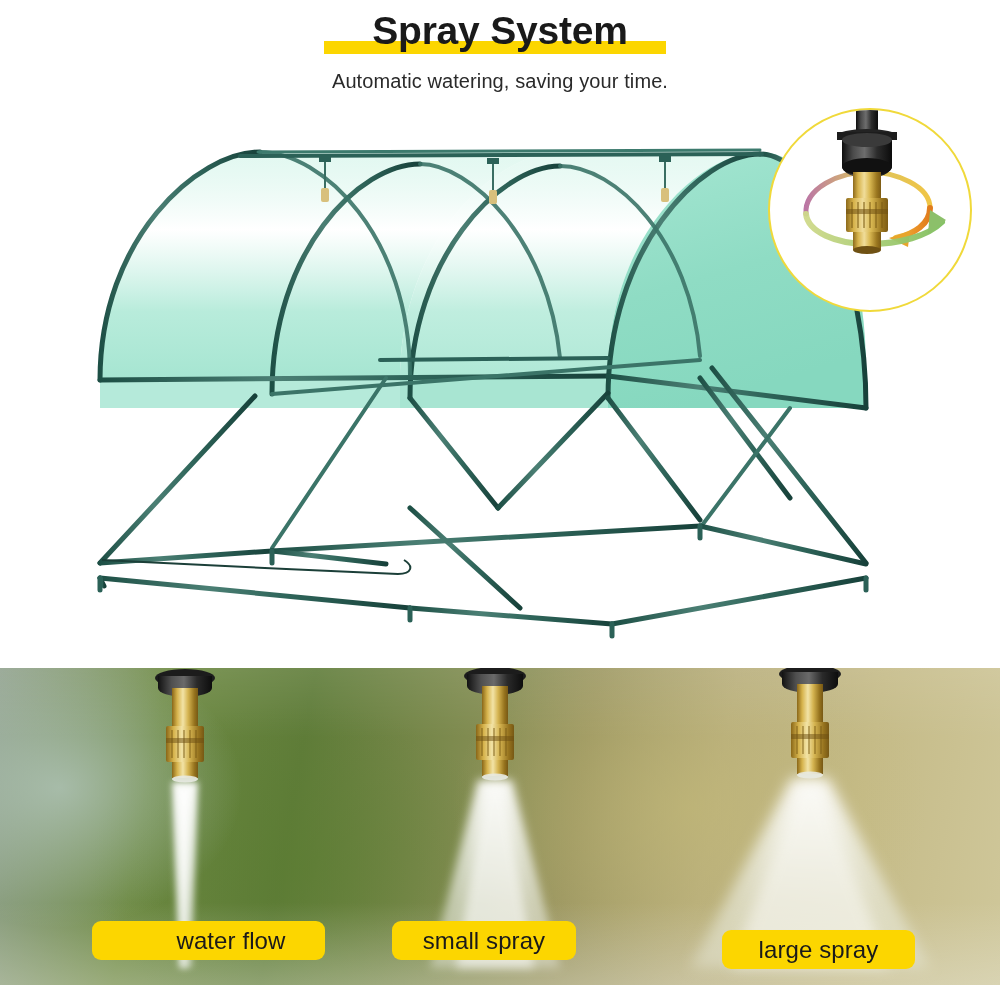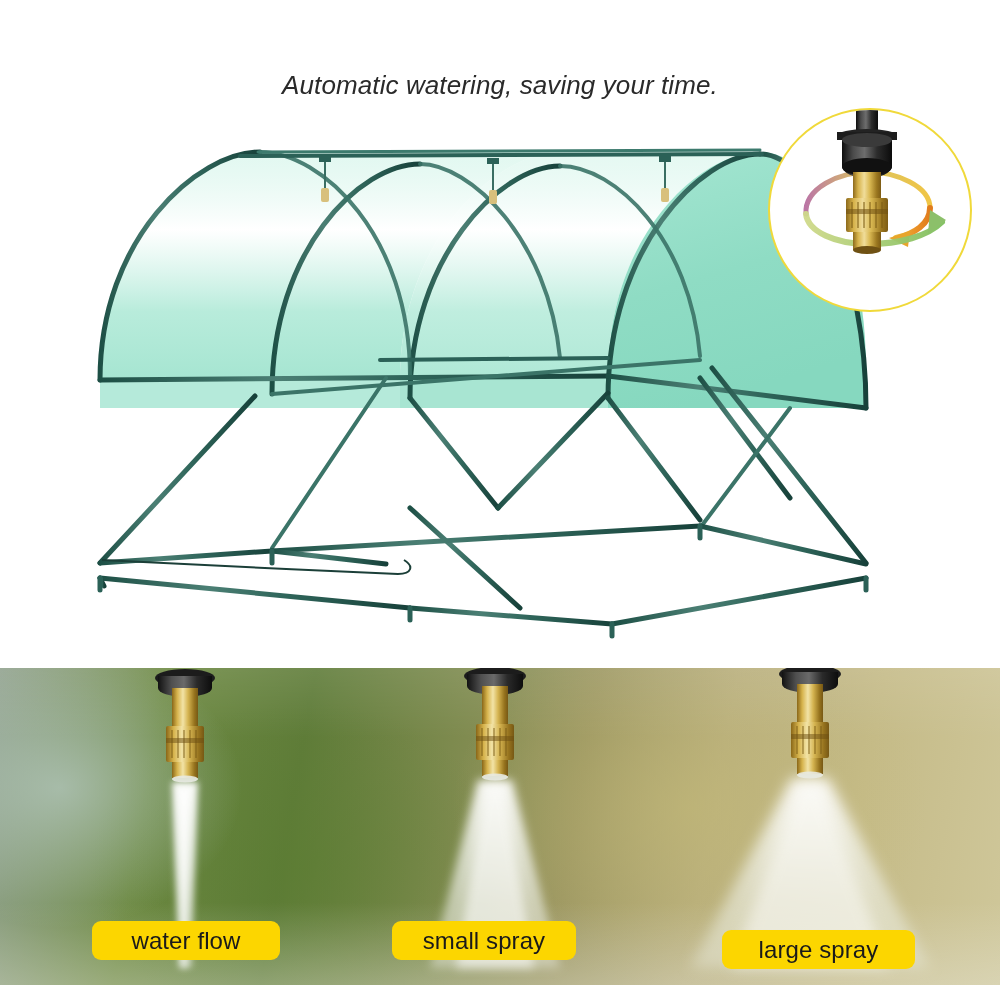--- a/index.html
+++ b/index.html
@@ -11,21 +11,21 @@
   
   #header{position:absolute;left:0;top:0;width:1000px;height:120px;}
 
   #title-wrap{position:absolute;left:0;top:8px;width:1000px;text-align:center;}
   #title-highlight{position:absolute;left:324px;top:33px;width:342px;height:13px;
                    background:#fcd600;}
   #title-text{position:relative;display:inline-block;font-size:39px;font-weight:bold;
               color:#1a1a1a;letter-spacing:-0.2px;line-height:46px;}
 
   #subtitle{position:absolute;left:0;top:70px;width:1000px;text-align:center;
-            font-size:26px;color:#2a2a2a;letter-spacing:0.1px;font-style:italic;}
+            font-size:20px;color:#2a2a2a;letter-spacing:0.1px;}
 
   
   #inset{position:absolute;left:768px;top:108px;width:200px;height:200px;
          border-radius:50%;background:#ffffff;border:2px solid #f0d93a;
          overflow:hidden;z-index:40;}
   #inset-svg{position:absolute;left:0;top:0;}
 
   
   #greenhouse{position:absolute;left:0;top:108px;width:1000px;height:560px;z-index:10;}
 
@@ -49,20 +49,24 @@
         color:#1a1a1a;font-size:24px;letter-spacing:0.1px;z-index:30;}
 
   #bottom-white{position:absolute;left:0;top:985px;width:1000px;height:15px;background:#fff;}
 </style>
 </head>
 <body>
 
 <div id="page">
 
   <div id="header">
+    <div id="title-wrap">
+      <div id="title-highlight"></div>
+      <span id="title-text">Spray System</span>
+    </div>
     <div id="subtitle">Automatic watering, saving your time.</div>
   </div>
 
   <div id="inset">
     <svg id="inset-svg" width="196" height="196" viewBox="0 0 196 196">
       <defs>
         <linearGradient id="brassV" x1="0" y1="0" x2="1" y2="0">
           <stop offset="0%" stop-color="#8d6a1c"></stop>
           <stop offset="18%" stop-color="#d6b24a"></stop>
           <stop offset="40%" stop-color="#f0dd9a"></stop>
@@ -351,21 +355,21 @@
           <line x1="815" y1="58" x2="815" y2="86"></line>
           <line x1="821" y1="58" x2="821" y2="86"></line>
         </g>
         <rect x="791" y="66" width="38" height="5" fill="#6b4e12" opacity=".5"></rect>
         <rect x="797" y="90" width="26" height="16" fill="url(#pBrass)"></rect>
         <ellipse cx="810" cy="107" rx="13" ry="3.5" fill="#e8eae2" opacity=".9"></ellipse>
       </g>
     </svg>
   </div>
 
-  <div class="pill" style="left:92px;top:921px;width:188px;height:39px;">
+  <div class="pill" style="left:92px;top:921px;width:188px;height:39px;padding-left:45px;">
     <span>water flow</span>
   </div>
   <div class="pill" style="left:392px;top:921px;width:184px;height:39px;">
     <span>small spray</span>
   </div>
   <div class="pill" style="left:722px;top:921px;width:193px;height:39px;margin-top:9px;">
     <span>large spray</span>
   </div>
 
   <div id="bottom-white"></div>

